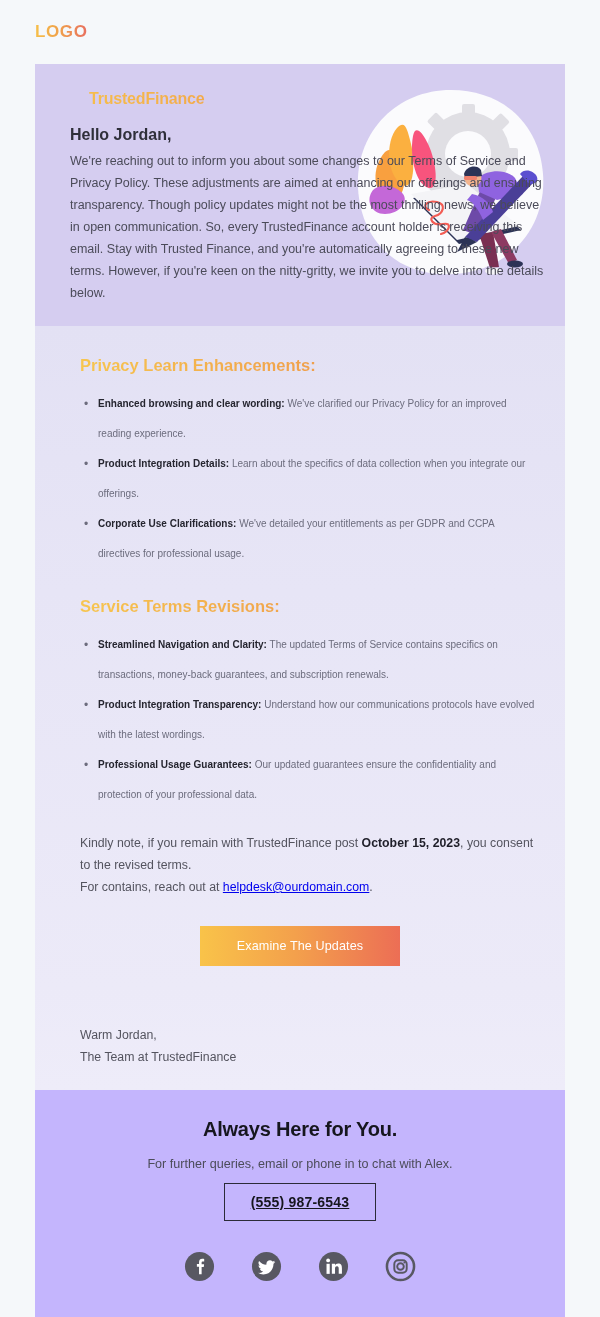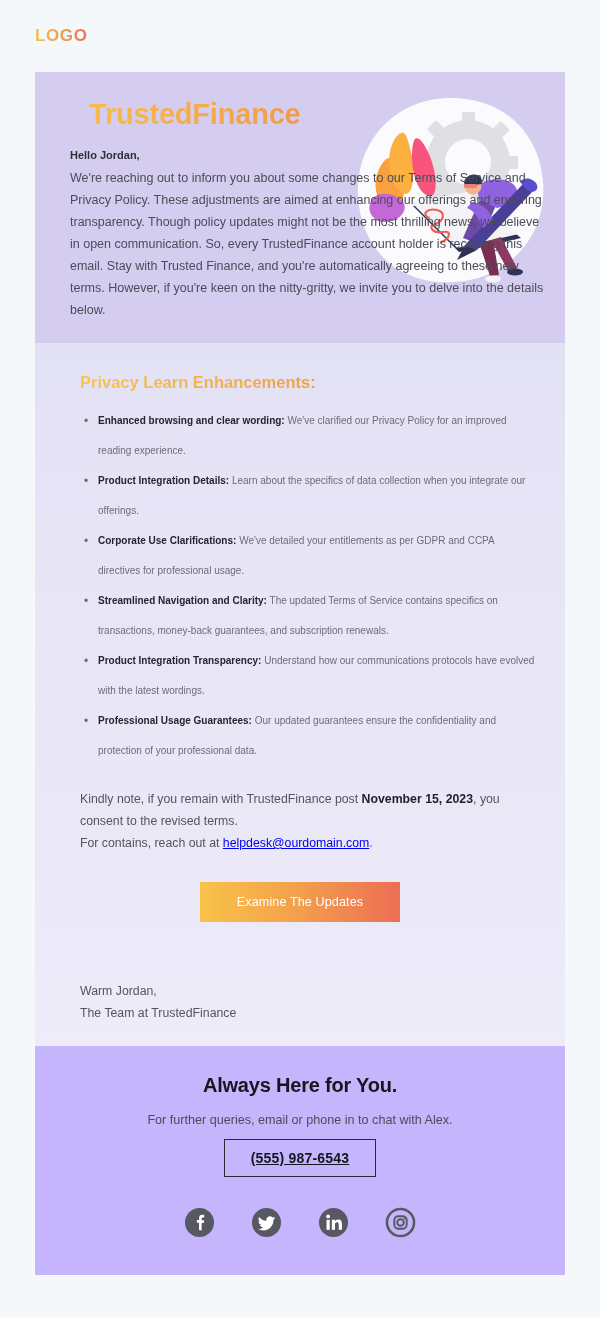--- a/index.html
+++ b/index.html
@@ -16,21 +16,21 @@
   .page {
     width: 600px;
     min-height: 1317px;
     background: #f5f8fa;
     position: relative;
     box-sizing: border-box;
   }
 
   
   .logo-bar {
-    height: 72px;
+    height: 64px;
     display: flex;
     align-items: center;
     padding-left: 35px;
     box-sizing: border-box;
   }
   .logo-text {
     font-size: 17px;
     font-weight: 700;
     letter-spacing: 0.6px;
     background: linear-gradient(90deg, #f6c049 0%, #f0a24a 45%, #e8705f 100%);
@@ -49,38 +49,38 @@
   }
 
   
   .hero {
     background: #d5cdf0;
     padding: 26px 18px 22px 18px;
     box-sizing: border-box;
     position: relative;
   }
   .hero-title {
-    font-size: 29px;
+    font-size: 16px;
     font-weight: 700;
     margin: 0 0 18px 0;
     padding-left: 36px;
     background: linear-gradient(90deg, #f7c24b 0%, #f0a04c 45%, #e66a60 100%);
     -webkit-background-clip: text;
     background-clip: text;
     color: transparent;
     -webkit-text-fill-color: transparent;
     letter-spacing: -0.2px;
   }
   .hero-body {
     position: relative;
     z-index: 2;
     padding-left: 17px;
   }
   .hero-greeting {
-    font-size: 11px;
+    font-size: 16px;
     font-weight: 700;
     color: #2f2f3a;
     margin: 0 0 6px 0;
   }
   .hero-para {
     font-size: 12.5px;
     line-height: 22px;
     color: #4b4b59;
     margin: 0;
     max-width: 500px;
@@ -311,33 +311,34 @@
           <b>Enhanced browsing and clear wording:</b><span> We've clarified our Privacy Policy for an improved reading experience.</span>
         </li>
         <li>
           <b>Product Integration Details:</b><span> Learn about the specifics of data collection when you integrate our offerings.</span>
         </li>
         <li>
           <b>Corporate Use Clarifications:</b><span> We've detailed your entitlements as per GDPR and CCPA directives for professional usage.</span>
         </li>
       </ul>
 
+      <h2 class="section-title second">Service Terms Revisions:</h2>
       <ul class="bullets">
         <li>
           <b>Streamlined Navigation and Clarity:</b><span> The updated Terms of Service contains specifics on transactions, money-back guarantees, and subscription renewals.</span>
         </li>
         <li>
           <b>Product Integration Transparency:</b><span> Understand how our communications protocols have evolved with the latest wordings.</span>
         </li>
         <li>
           <b>Professional Usage Guarantees:</b><span> Our updated guarantees ensure the confidentiality and protection of your professional data.</span>
         </li>
       </ul>
 
-      <p class="note"><span>Kindly note, if you remain with TrustedFinance post </span><b>November 15, 2023</b><span>, you consent to the revised terms.</span></p>
+      <p class="note"><span>Kindly note, if you remain with TrustedFinance post </span><b>October 15, 2023</b><span>, you consent to the revised terms.</span></p>
       <p class="note-line2"><span>For contains, reach out at </span><a class="mail-link" href="#">helpdesk@ourdomain.com</a><span>.</span></p>
 
       <div class="cta-wrap">
         <button class="cta-button">Examine The Updates</button>
       </div>
     </div>
 
     <div class="signature">
       <p>Warm Jordan,</p>
       <p>The Team at TrustedFinance</p>

